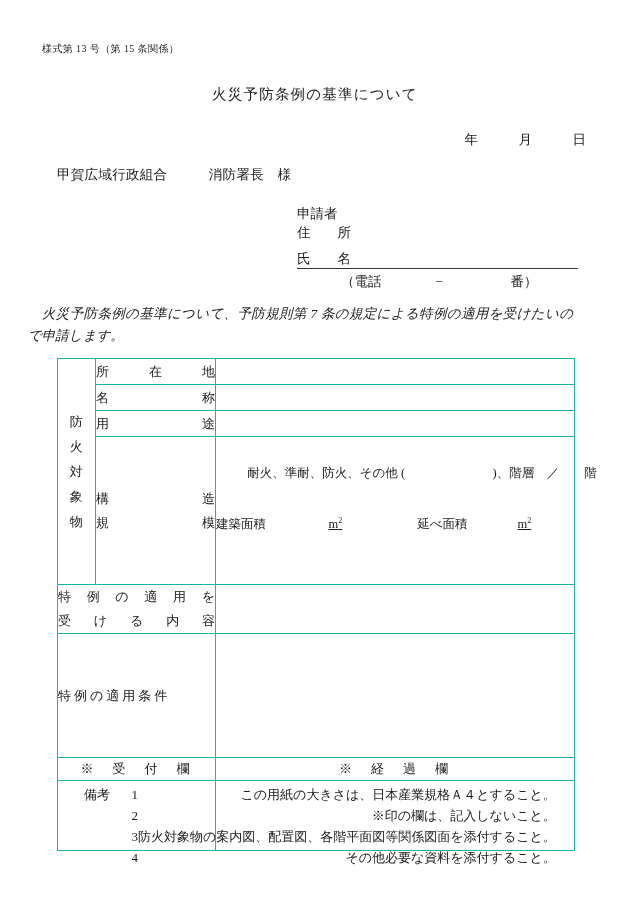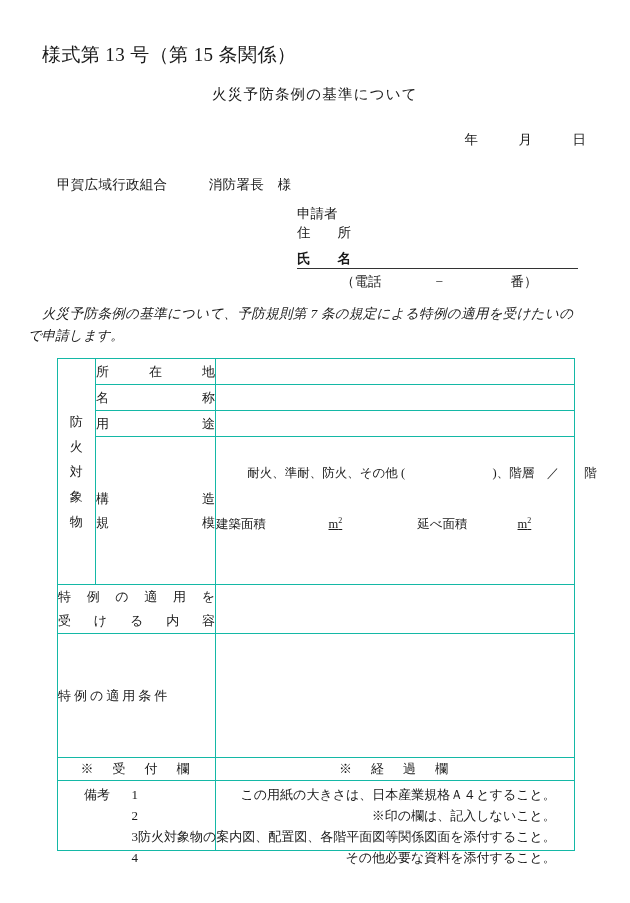--- a/index.html
+++ b/index.html
@@ -21,21 +21,21 @@
     inset: 0;
     width: 630px;
     height: 903px;
   }
 
   
   .form-no {
     position: absolute;
     left: 42px;
     top: 42px;
-    font-size: 19px;
+    font-size: 10px;
     letter-spacing: 0.4px;
     white-space: nowrap;
   }
   .doc-title {
     position: absolute;
     left: 0;
     top: 85px;
     width: 630px;
     text-align: center;
     font-size: 14.5px;
@@ -46,21 +46,21 @@
     left: 0;
     top: 131px;
     width: 586px;
     text-align: right;
     font-size: 13.5px;
     white-space: pre;
   }
   .addressee {
     position: absolute;
     left: 57px;
-    top: 176px;
+    top: 166px;
     font-size: 13.5px;
     white-space: pre;
     letter-spacing: 0.3px;
   }
 
   
   .applicant {
     position: absolute;
     left: 297px;
     top: 204px;
@@ -77,21 +77,20 @@
     align-items: flex-end;
     height: 22px;
     border-bottom: 1px solid #333;
     width: 281px;
     margin-top: 5px;
     box-sizing: border-box;
   }
   .applicant .ap-name-row .lbl {
     white-space: pre;
     line-height: 19px;
-    font-weight: bold;
   }
   .applicant .ap-tel {
     margin-top: 3px;
     padding-left: 44px;
     white-space: pre;
     font-size: 13.5px;
     line-height: 19px;
   }
 
   

